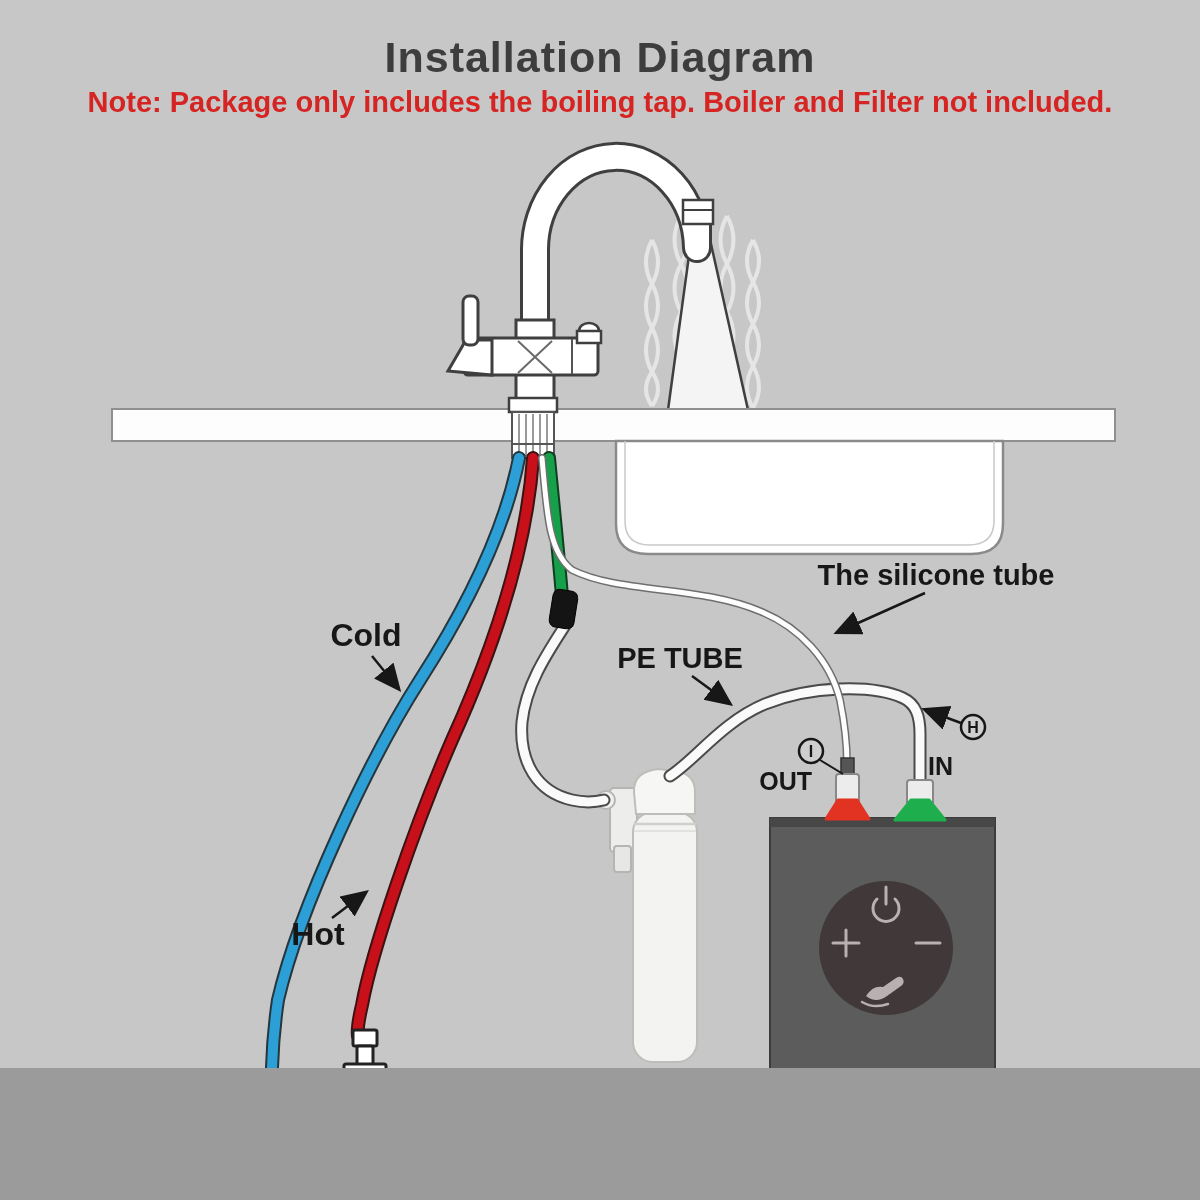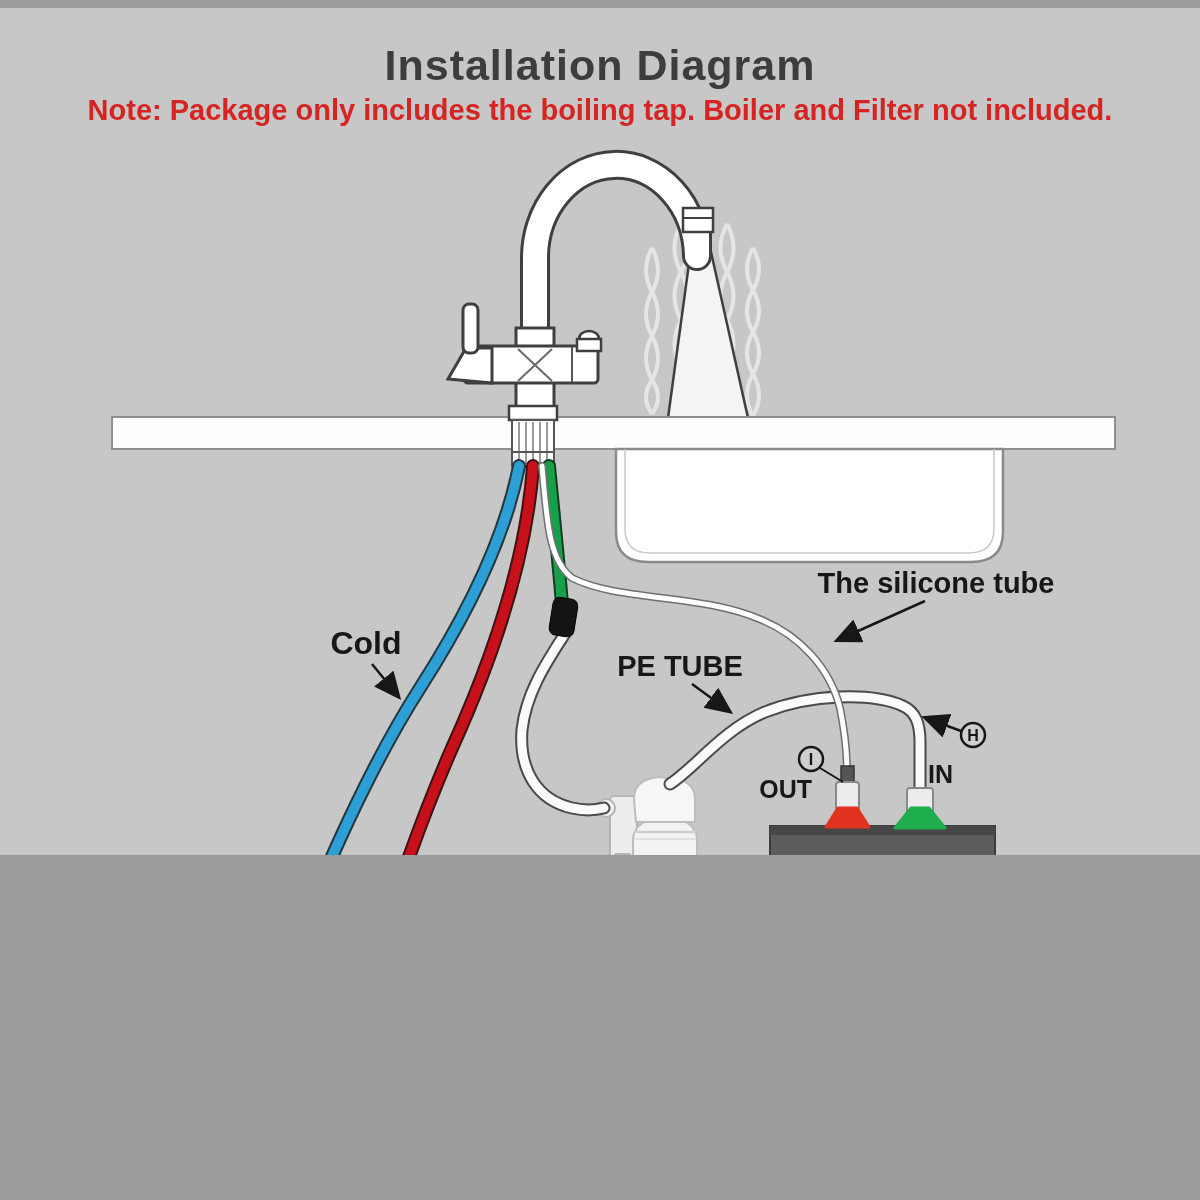--- a/index.html
+++ b/index.html
@@ -1,16 +1,16 @@
 <!DOCTYPE html>
 <html><head>
 <meta charset="utf-8">
 <style>
   html,body{margin:0;padding:0;background:#9b9b9b;}
-  #stage{position:relative;width:1200px;height:847px;margin:8px auto;background:#be185d;
+  #stage{position:relative;width:1200px;height:1068px;margin:0 auto;background:#be185d;
          font-family:"Liberation Sans","DejaVu Sans",sans-serif;overflow:hidden;}
   svg{display:block}
   text{font-family:"Liberation Sans","DejaVu Sans",sans-serif;}
   .title-text{font-size:43px;font-weight:bold;fill:#3d3d3d;letter-spacing:1px;}
   .note-text{font-size:29px;font-weight:bold;}
   .callout{font-size:29px;font-weight:bold;fill:#171717;}
   .callout-big{font-size:32px;font-weight:bold;fill:#171717;}
   .port-label{font-size:25px;font-weight:bold;fill:#171717;}
   .circ-label{font-size:16px;font-weight:bold;fill:#171717;}
 </style>

